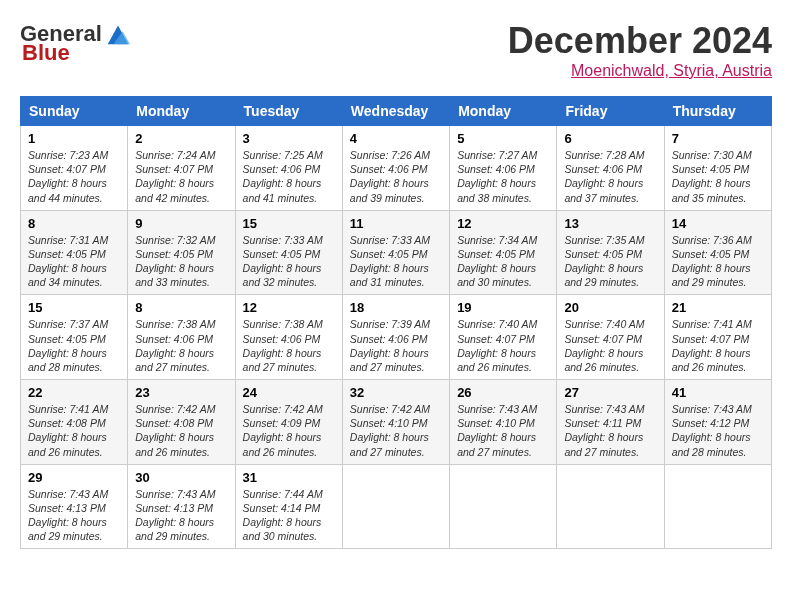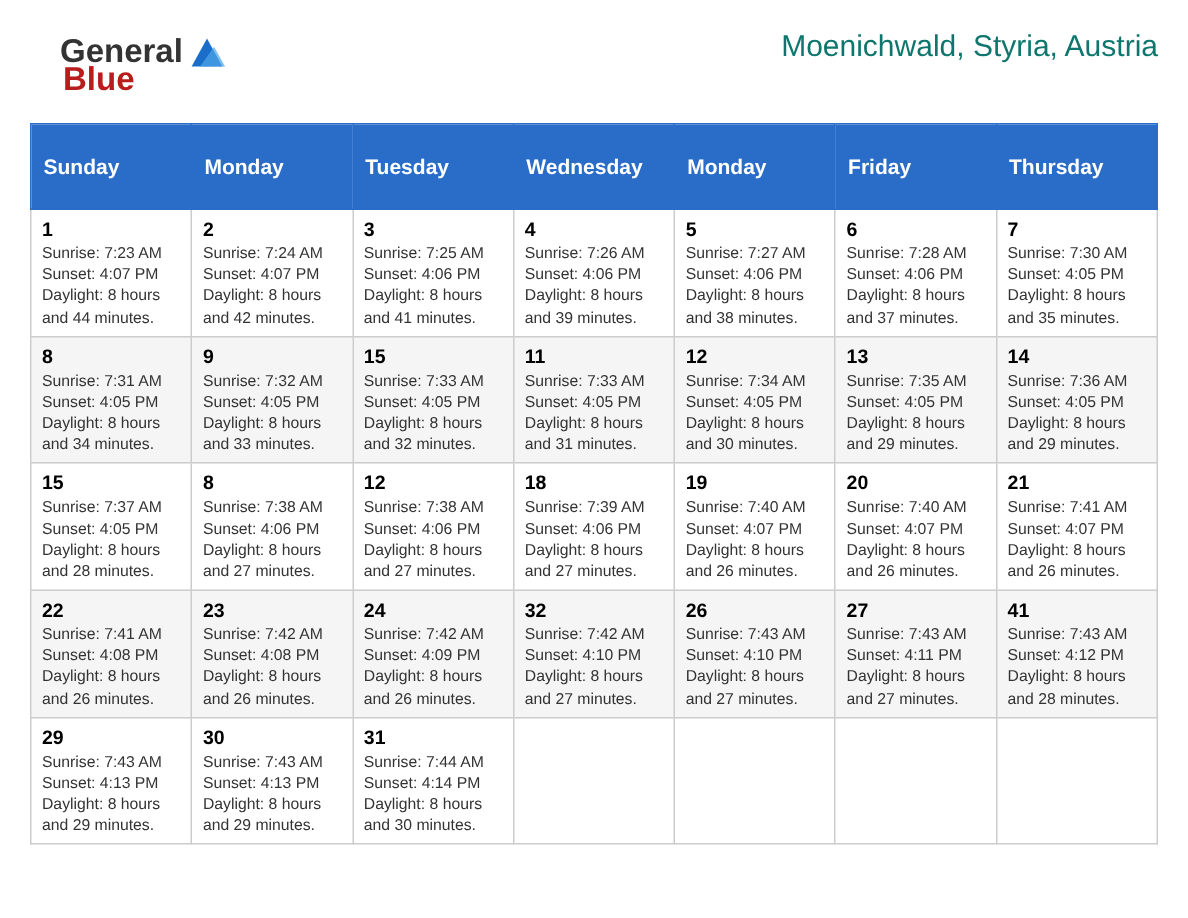--- a/index.html
+++ b/index.html
@@ -8,21 +8,20 @@
       background: #fff;
       width: 792px;
       min-height: 612px;
       padding: 20px;
     }
     .header-area {
       display: flex;
       justify-content: space-between;
       align-items: flex-start;
       margin-bottom: 16px;
-      margin-left: 20px;
     }
     .logo {
       display: flex;
       flex-direction: column;
       align-items: flex-start;
     }
     .logo-text {
       display: flex;
       align-items: center;
     }
@@ -43,32 +42,33 @@
     }
     .title-area {
       text-align: right;
     }
     .month-title {
       font-size: 36px;
       font-weight: bold;
       color: #333;
     }
     .subtitle {
-      font-size: 20px;
-      color: #0f766e;
+      font-size: 16px;
+      color: #be185d;
+      text-decoration: underline;
     }
     .calendar {
       width: 100%;
       border-collapse: collapse;
     }
     .calendar th {
       background-color: #2a6dc9;
       color: white;
       text-align: left;
-      padding: 20px 8px;
+      padding: 6px 8px;
       font-size: 14px;
       font-weight: bold;
       border: 1px solid #2a6dc9;
     }
     .calendar td {
       border: 1px solid #ccc;
       vertical-align: top;
       padding: 5px 7px;
       width: 14.28%;
       min-height: 80px;
@@ -80,40 +80,42 @@
     .day-num {
       font-size: 13px;
       font-weight: bold;
       display: block;
       margin-bottom: 2px;
     }
     .day-info {
       font-size: 10.5px;
       color: #333;
       line-height: 1.35;
+      font-style: italic;
     }
     .empty-cell {
       background: #f9f9f9;
     }
   </style>
 </head>
 <body>
 
 <div class="header-area">
   <div class="logo">
     <div class="logo-text">
       <span class="logo-general">General</span>
       <svg class="logo-icon" viewBox="0 0 30 30" xmlns="http://www.w3.org/2000/svg">
         <polygon points="4,26 15,6 26,26" fill="#1a6ec9"></polygon>
         <polygon points="10,26 20,12 28,26" fill="#4da6e8" opacity="0.7"></polygon>
       </svg>
     </div>
     <span class="logo-blue" style="margin-top:-8px; margin-left:2px;">Blue</span>
   </div>
   <div class="title-area">
+    <div class="month-title">December 2024</div>
     <div class="subtitle">Moenichwald, Styria, Austria</div>
   </div>
 </div>
 
 <table class="calendar">
   <thead>
     <tr>
       <th>Sunday</th>
       <th>Monday</th>
       <th>Tuesday</th>

